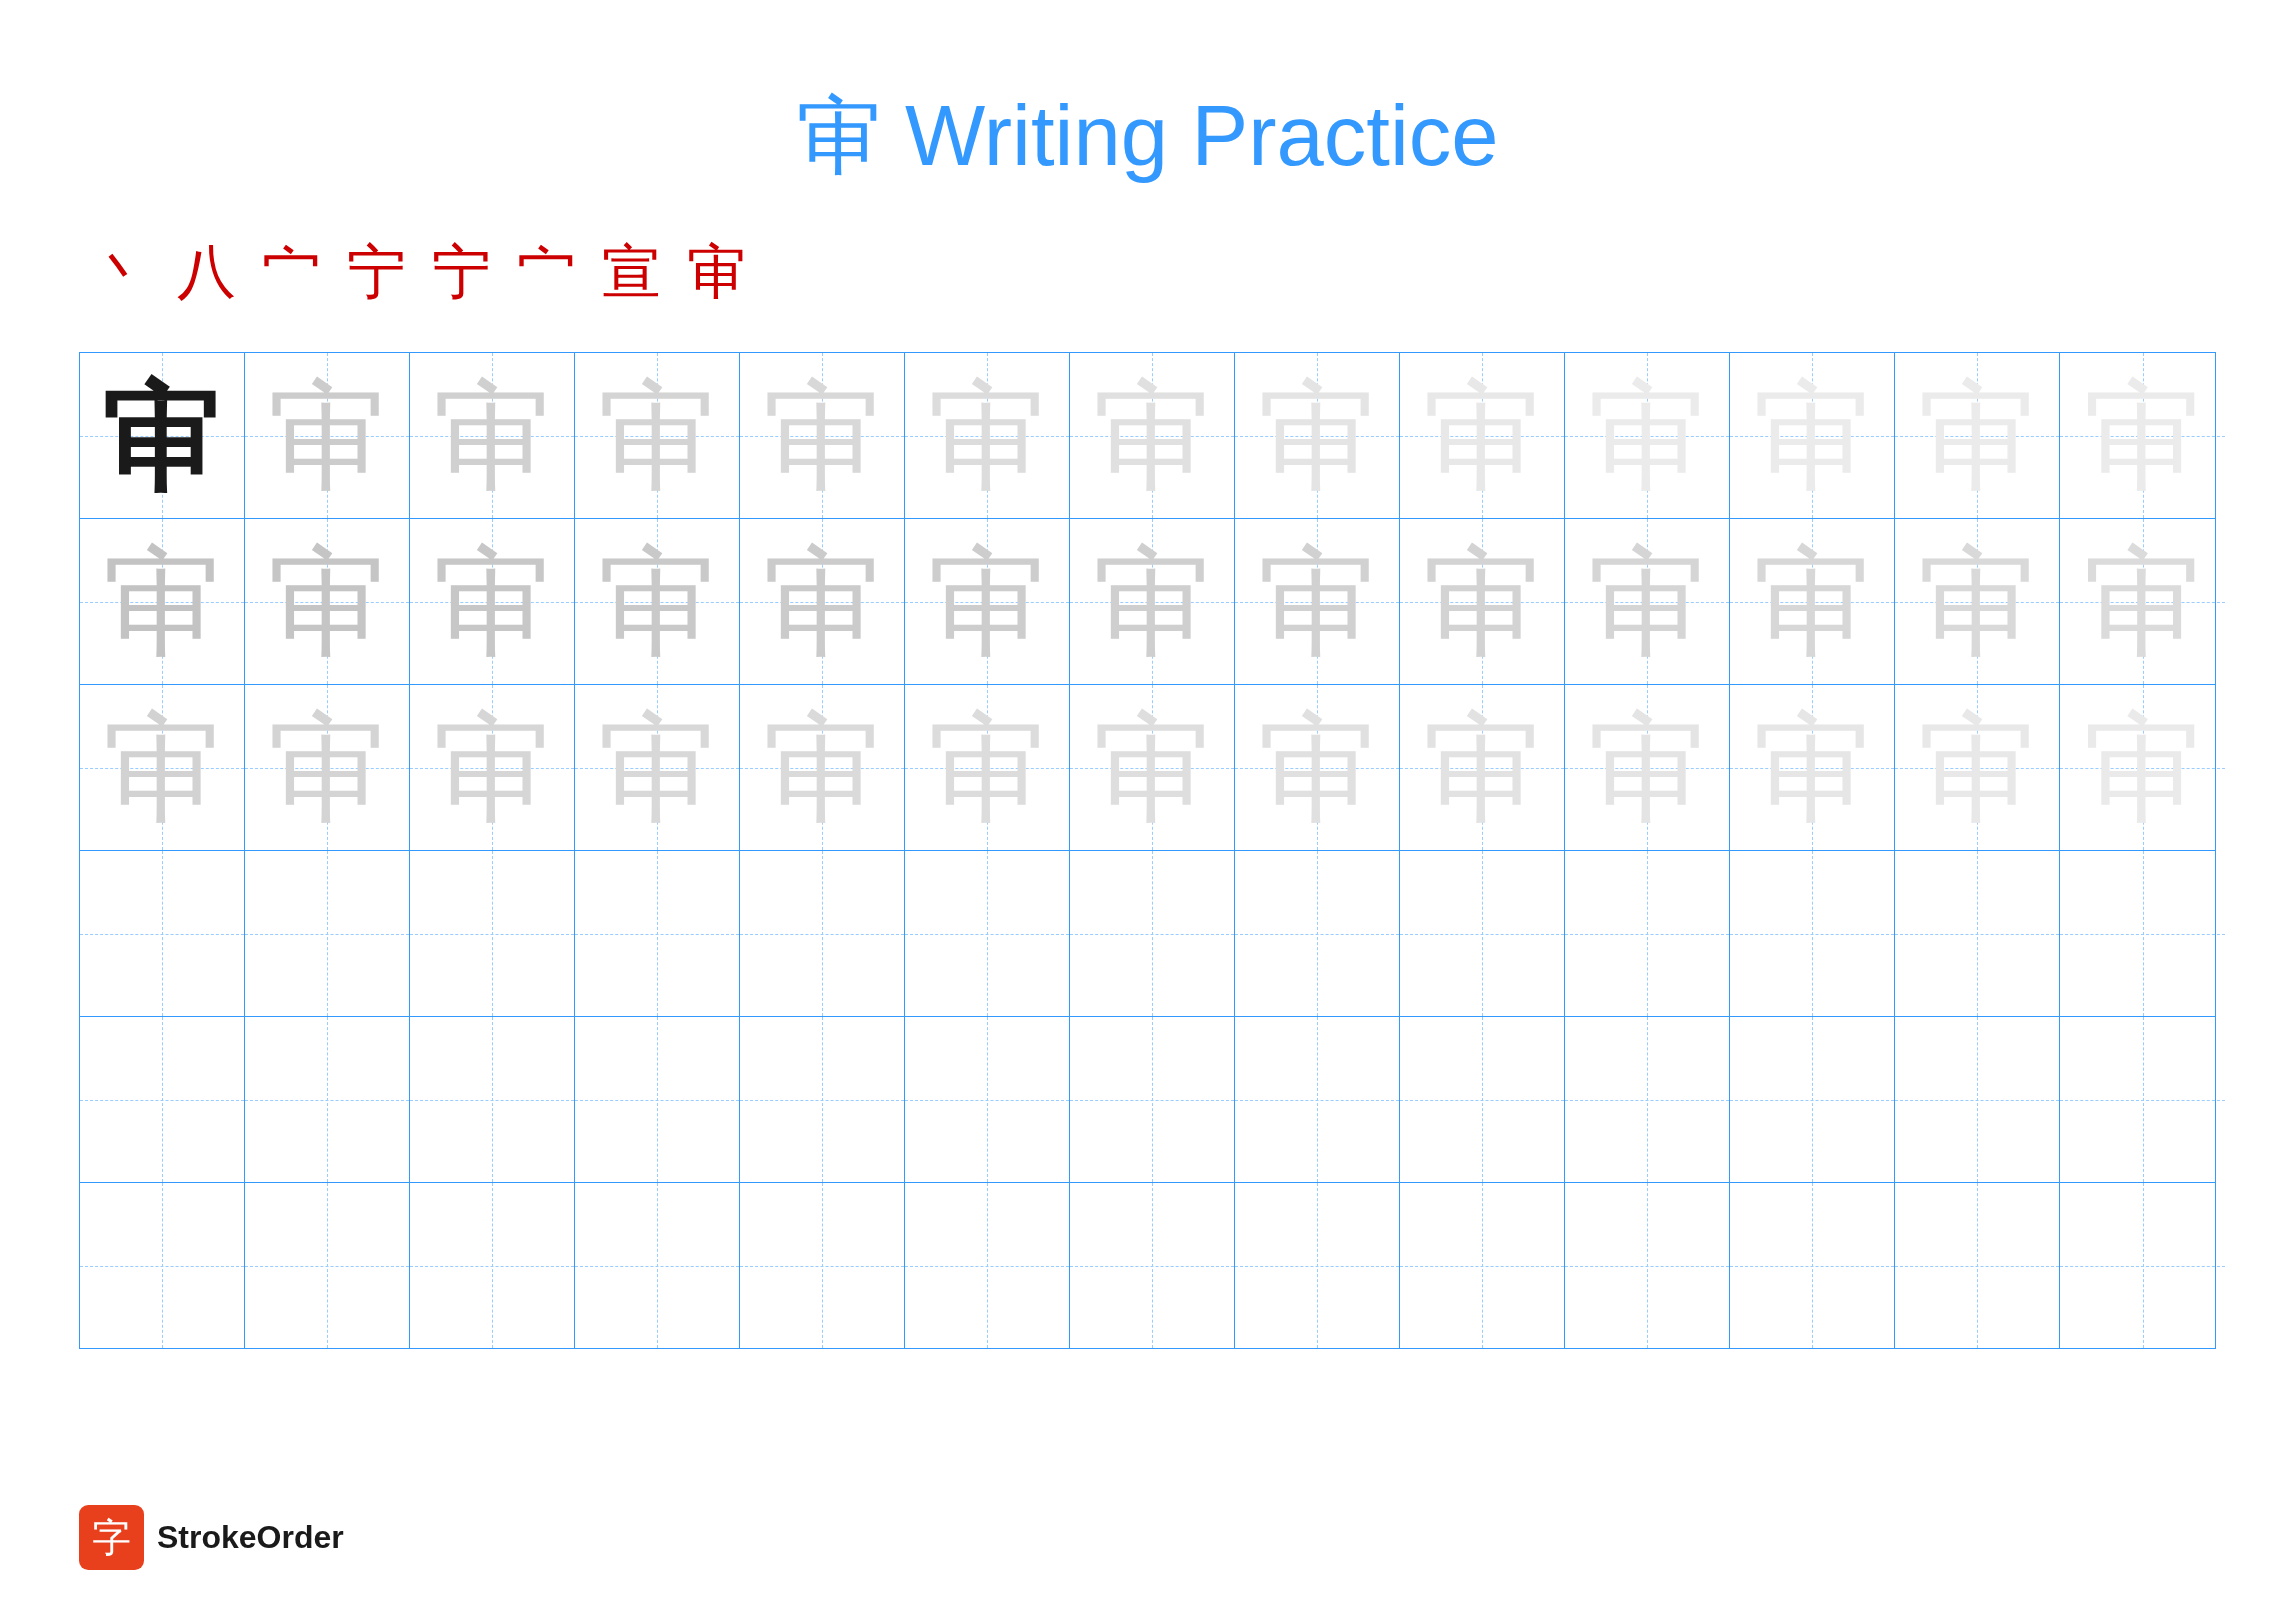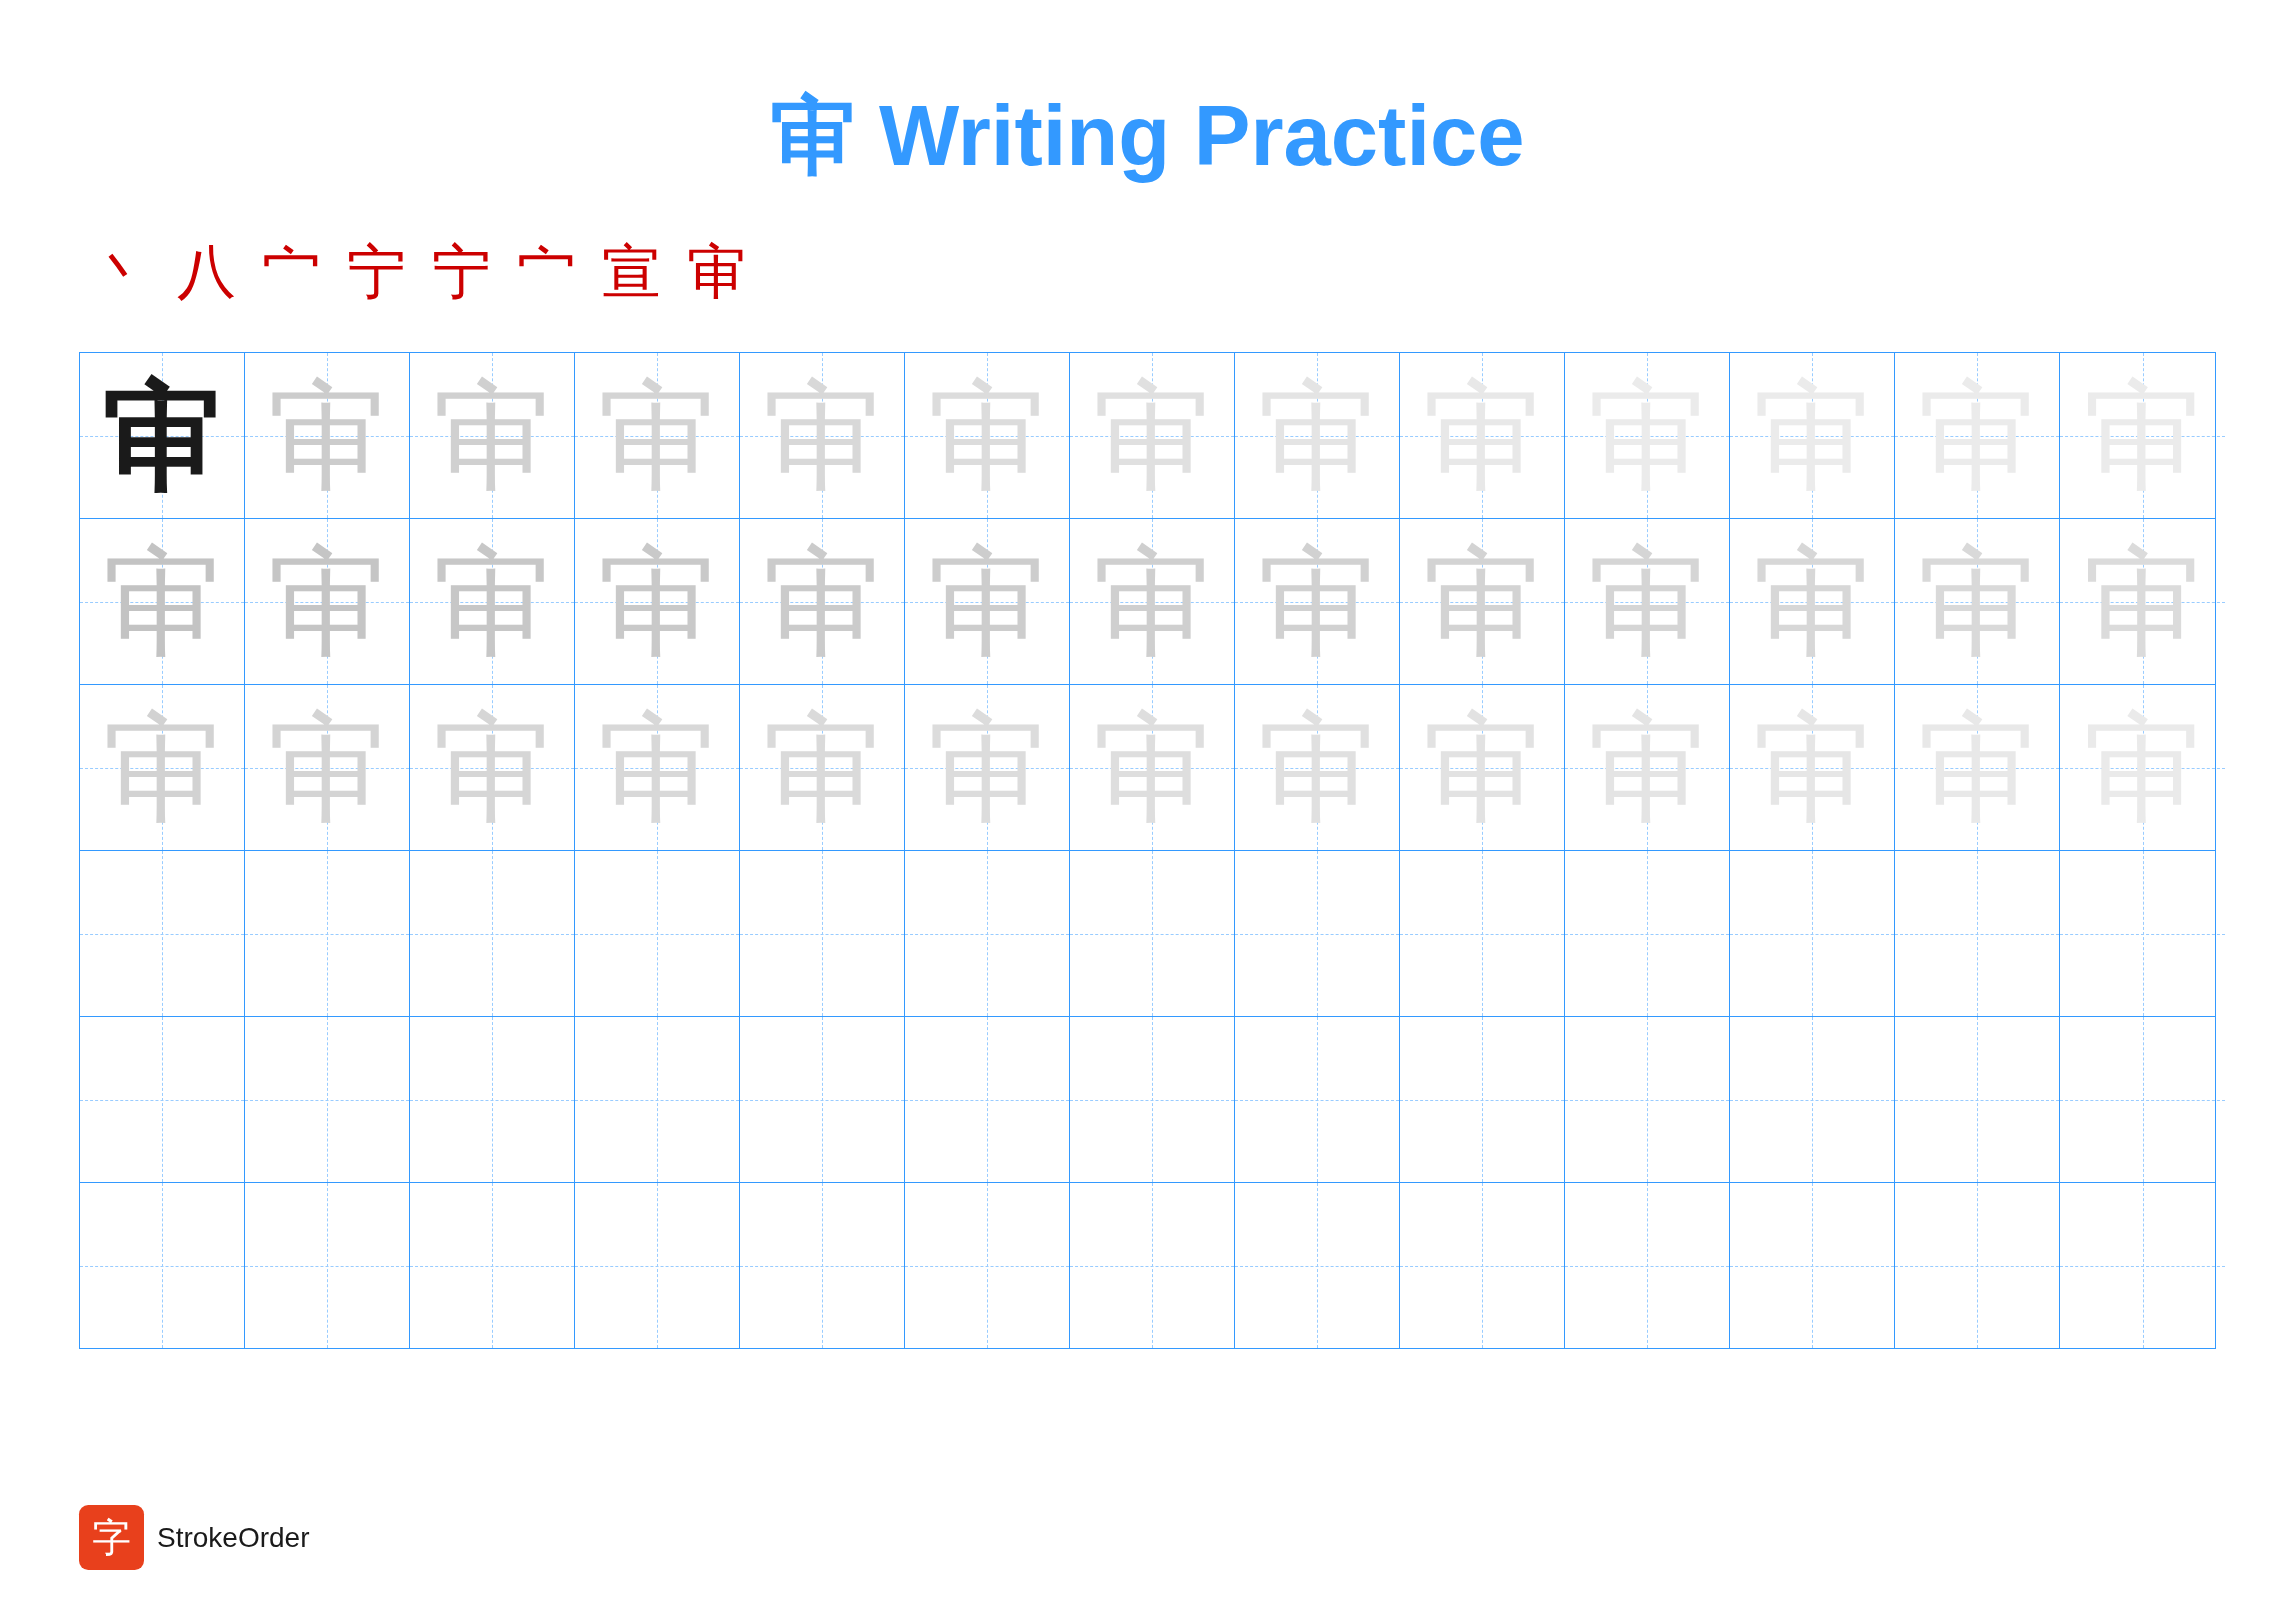--- a/index.html
+++ b/index.html
@@ -11,21 +11,21 @@
       height: 1622px;
       position: relative;
       overflow: hidden;
     }
 
     .page-title {
       text-align: center;
       padding-top: 79px;
       padding-bottom: 39px;
       font-size: 85px;
-      font-weight: bold;
+      font-weight: normal;
       color: #3399ff;
     }
 
     .stroke-order-section {
       display: flex;
       align-items: center;
       padding-left: 79px;
       padding-bottom: 39px;
       gap: 19.6px;
     }
@@ -129,22 +129,22 @@
       background: #e8401c;
       border-radius: 9.2px;
       display: flex;
       align-items: center;
       justify-content: center;
       font-size: 39px;
       color: white;
     }
 
     .footer-logo-text {
-      font-size: 28px;
-      font-weight: normal;
+      font-size: 32px;
+      font-weight: bold;
       color: #1a1a1a;
     }
 
   </style>
 </head>
 <body>
 
 <div class="page-title">
   <span>审 Writing Practice</span>
 </div>

